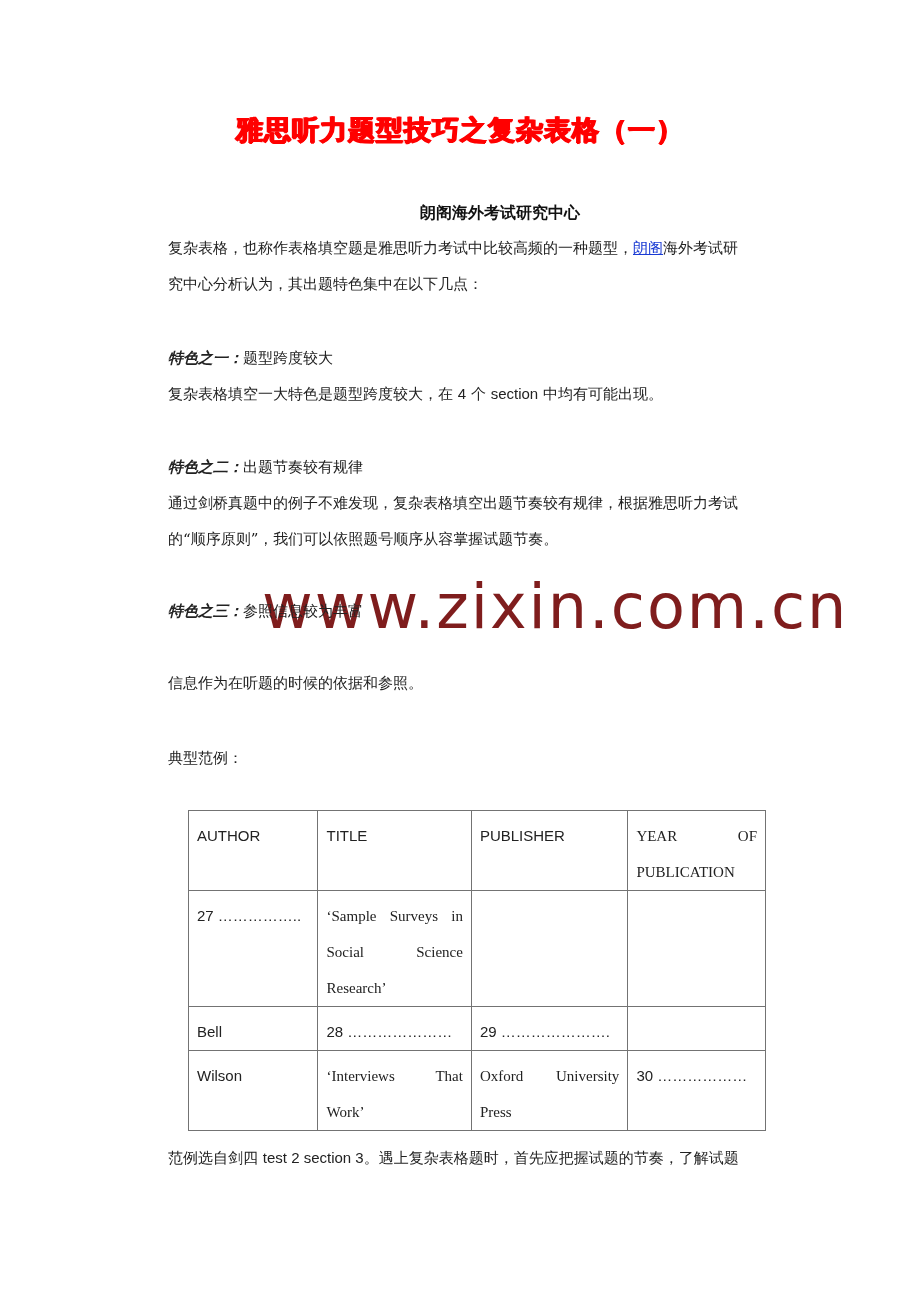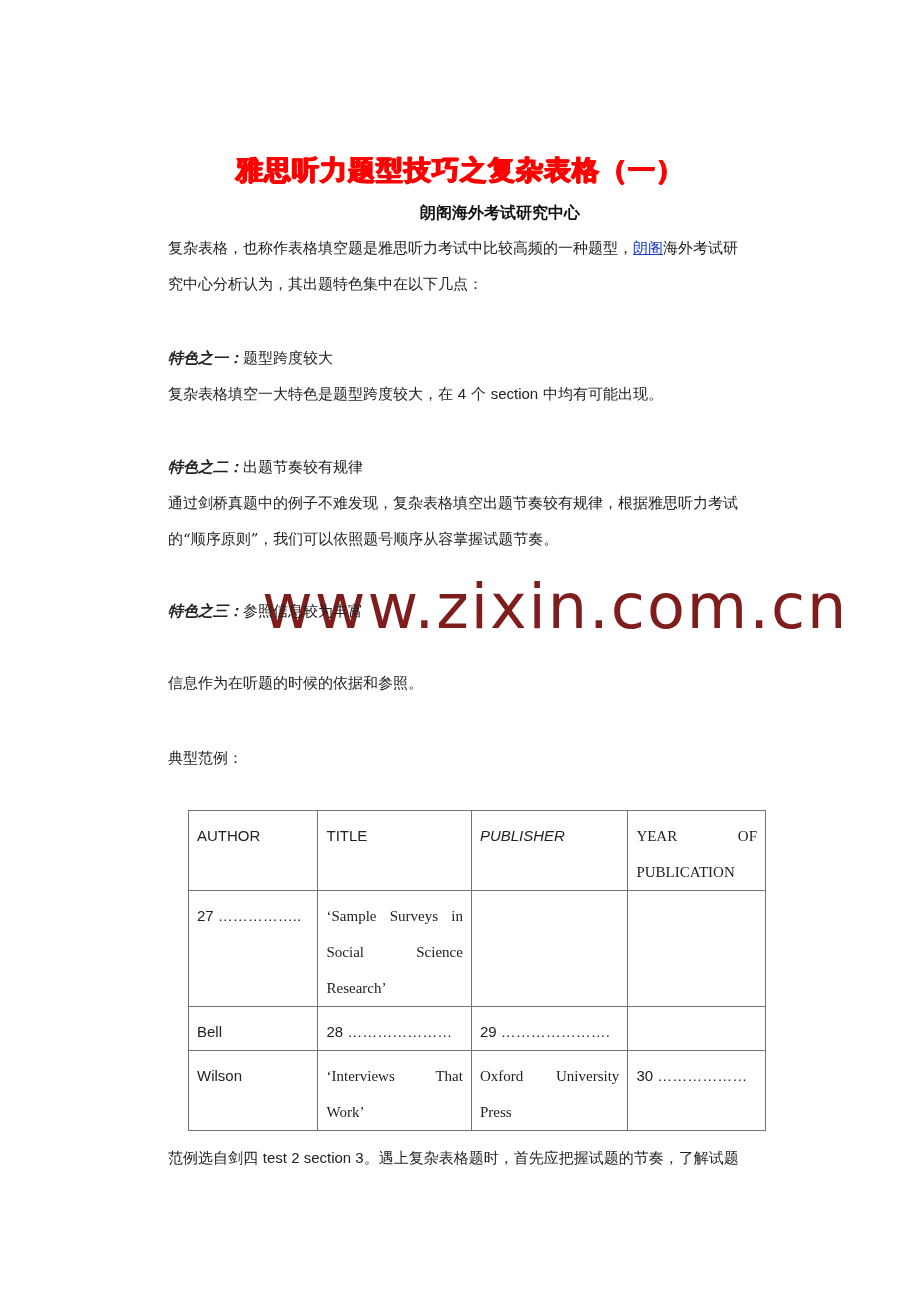--- a/index.html
+++ b/index.html
@@ -6,21 +6,20 @@
     body {
       width: 920px; height: 1302px; position: relative; overflow: hidden;
       font-family: "DejaVu Serif", "Liberation Serif", serif;
       color: #1a1a1a;
     }
     .page-title {
       position: absolute; left: 0; top: 112px; width: 920px; text-align: center;
       font-family: "DejaVu Sans", sans-serif; font-weight: bold;
       font-size: 27px; color: #ff0000; letter-spacing: 1px;
       text-shadow: 1px 0 0 #ff0000, -1px 0 0 #ff0000, 0 1px 0 #ff0000;
-      margin-top: 40px;
     }
     .subtitle {
       position: absolute; left: 0; top: 203px; width: 920px; text-align: center;
       font-family: "DejaVu Sans", sans-serif; font-weight: bold; font-size: 16px; color: #111; margin-left: 40px;
     }
     .para {
       position: absolute; left: 168px; width: 620px;
       font-size: 15px; line-height: 36px; color: #222;
     }
     .para .latin { font-family: "Liberation Sans", sans-serif; font-size: 15px; }
@@ -37,21 +36,21 @@
     table.example {
       position: absolute; left: 188px; top: 810px; width: 578px;
       border-collapse: collapse; font-family: "Liberation Sans", sans-serif;
       font-size: 15px; color: #222; z-index: 1; background: transparent;
     }
     table.example td {
       border: 1px solid #737373; vertical-align: top; padding: 7px 8px 0 8px;
       line-height: 36px; text-align: justify; text-align-last: auto;
     }
     td.justify { text-align: justify; text-align-last: justify; font-family: Liberation Serif, serif; }
-    .c1 { width: 113px; } .c2 { width: 137px; } .c3 { width: 140px; font-style: italic; } .c4 { width: 121px; }
+    .c1 { width: 113px; } .c2 { width: 137px; } .c3 { width: 140px; } .c4 { width: 121px; }
   </style>
 </head>
 <body>
 
 <div class="watermark">www.zixin.com.cn</div>
 
 <div class="page-title">雅思听力题型技巧之复杂表格（一）</div>
 <div class="subtitle">朗阁海外考试研究中心</div>
 
 <div class="para" style="top:230px;">

